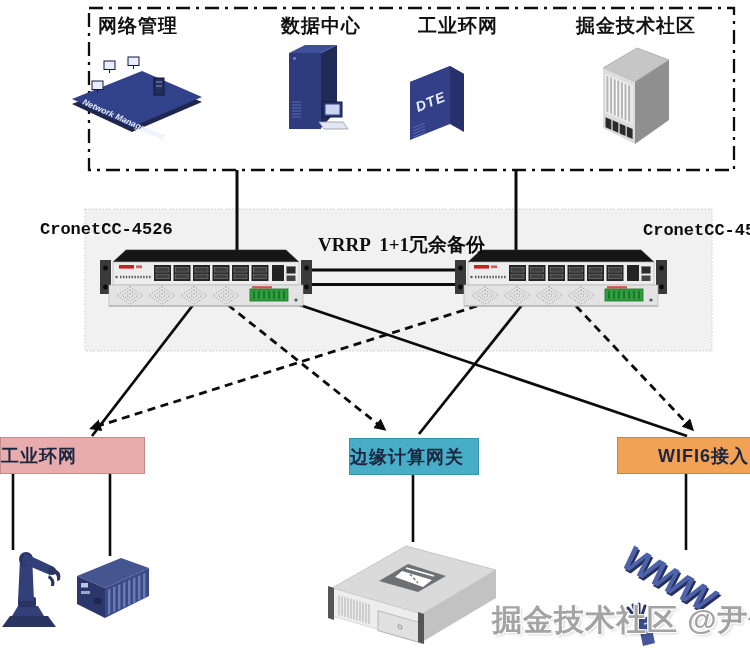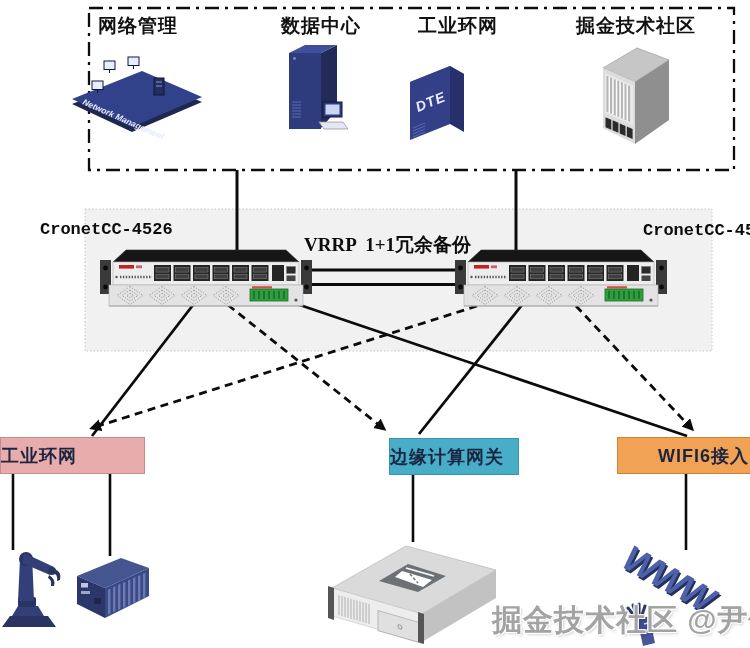--- a/index.html
+++ b/index.html
@@ -3,21 +3,21 @@
 <meta charset="utf-8">
 <style>
   html,body{margin:0;padding:0;background:#fff;}
   #stage{position:relative;width:750px;height:648px;background:#ffffff;overflow:hidden;
          font-family:"Liberation Sans","DejaVu Sans",sans-serif;}
   #stage svg{position:absolute;left:0;top:0;}
   .toplabel{position:absolute;top:13px;font-size:19px;font-weight:bold;color:#111;
             letter-spacing:1px;font-family:"Liberation Serif","DejaVu Serif",serif;white-space:nowrap;}
   .swlabel{position:absolute;font-family:"Liberation Mono","DejaVu Sans Mono",monospace;
            font-weight:bold;font-size:17px;color:#0c0c0c;white-space:nowrap;text-align:right;}
-  .vrrp{position:absolute;left:304px;top:232px;font-size:19px;font-weight:bold;color:#0c0c0c;
+  .vrrp{position:absolute;left:318px;top:232px;font-size:19px;font-weight:bold;color:#0c0c0c;
         white-space:pre;font-family:"Liberation Serif","DejaVu Serif",serif;}
   .accessbox{position:absolute;height:35px;display:flex;align-items:center;justify-content:flex-start;
              font-size:18px;font-weight:bold;color:#1b2540;border:1px solid #999;z-index:5;
              letter-spacing:1px;}
   #box-ring{left:0;top:437px;width:143px;}
   #box-gw{left:349px;top:438px;width:128px;}
   #box-wifi{left:617px;top:437px;width:130px;padding-left:40px;}
   .watermark{position:absolute;left:492px;top:600px;font-size:30px;font-weight:bold;color:#a3a3a3;
              z-index:20;white-space:nowrap;letter-spacing:1px;
              text-shadow:-1px -1px 0 #fff,1px -1px 0 #fff,-1px 1px 0 #fff,1px 1px 0 #fff,2px 2px 3px rgba(0,0,0,.18);}
@@ -301,21 +301,21 @@
   <div class="toplabel" style="left:576px;">掘金技术社区</div>
 
   <div class="swlabel" style="left:40px;top:220px;">CronetCC-4526</div>
   <div class="swlabel" style="left:643px;top:221px;">CronetCC-4526</div>
 
   <div class="vrrp">VRRP  1+1冗余备份</div>
 
   <div class="accessbox" id="box-ring" style="background-color: rgb(233, 172, 172); border-color: rgb(191, 143, 143);">
     <span>工业环网</span>
   </div>
-  <div class="accessbox" id="box-gw" style="background-color: rgb(72, 174, 200); border-color: rgb(58, 147, 171); margin-left: 40px;">
+  <div class="accessbox" id="box-gw" style="background-color: rgb(72, 174, 200); border-color: rgb(58, 147, 171);">
     <span>边缘计算网关</span>
   </div>
   <div class="accessbox" id="box-wifi" style="background-color: rgb(242, 162, 84); border-color: rgb(207, 131, 53);">
     <span>WIFI6接入</span>
   </div>
 
   <div class="watermark">掘金技术社区 @尹竹</div>
 
 </div>
 

